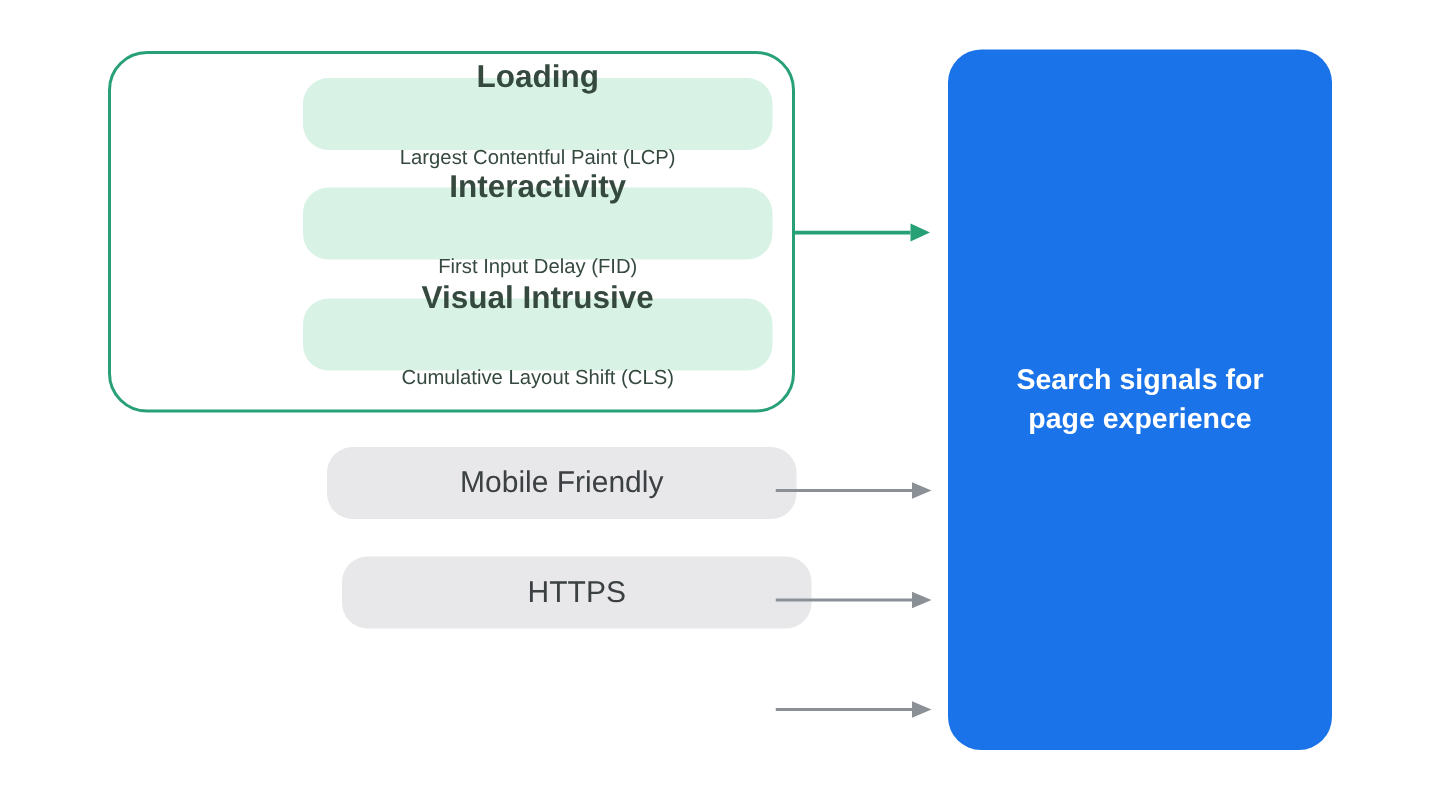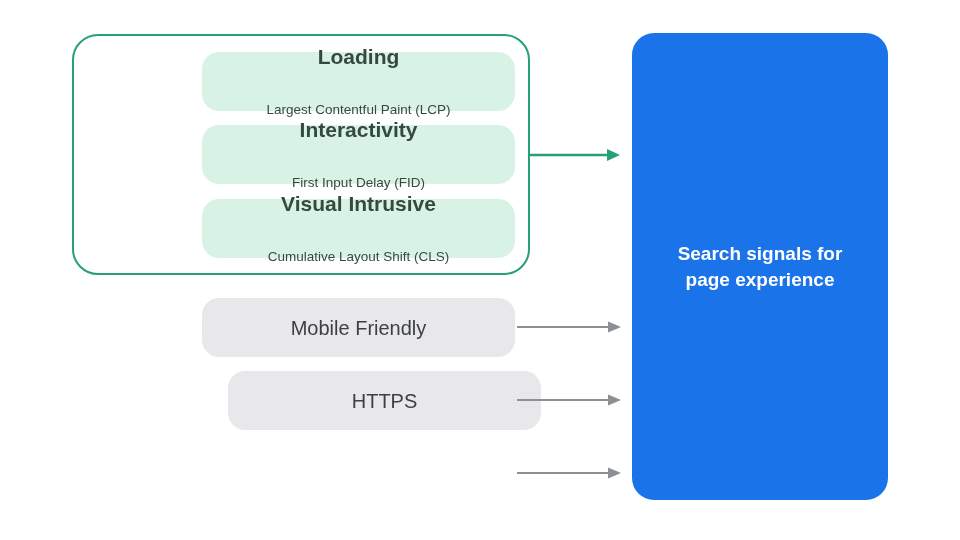--- a/index.html
+++ b/index.html
@@ -14,36 +14,36 @@
     border: 2px solid var(--green); border-radius: 26px; background: var(--white);
   }
   .cwv-label {
     position: absolute; left: 85px; top: 116px; width: 110px;
     text-align: center; color: var(--green);
     font-size: 23px; font-weight: bold; line-height: 28px;
   }
 
   
   .pill {
-    position: absolute; left: 202px; width: 313px; height: 59px;
+    position: absolute; left: 202px; width: 313px; height: 48px;
     border-radius: 17px; display: flex; flex-direction: column;
     align-items: center; justify-content: center; text-align: center; gap: 32px;
   }
   .pill.green { background: var(--green-light); color: var(--green-text); }
   .pill.gray  { background: var(--gray-pill);  color: var(--text-dark); }
 
   .pill-title   { font-size: 21px; font-weight: 600; line-height: 24px; }
   .pill-subtitle{ font-size: 13.5px; line-height: 17px; margin-top: 0; }
   .pill.gray .pill-title { font-weight: 400; font-size: 20px; }
 
   #vital-0 { top: 52px; }
   #vital-1 { top: 125px; }
   #vital-2 { top: 199px; }
 
-  #signal-0 { top: 298px; }
+  #signal-0 { top: 298px; margin-left: 16px; }
   #signal-1 { top: 371px; margin-left: 26px; }
   #signal-2 { top: 444px; }
 
   
   .result-box {
     position: absolute; left: 632px; top: 33px; width: 256px; height: 467px;
     background: var(--blue); border-radius: 22px;
     display: flex; align-items: center; justify-content: center;
   }
   .result-label {

